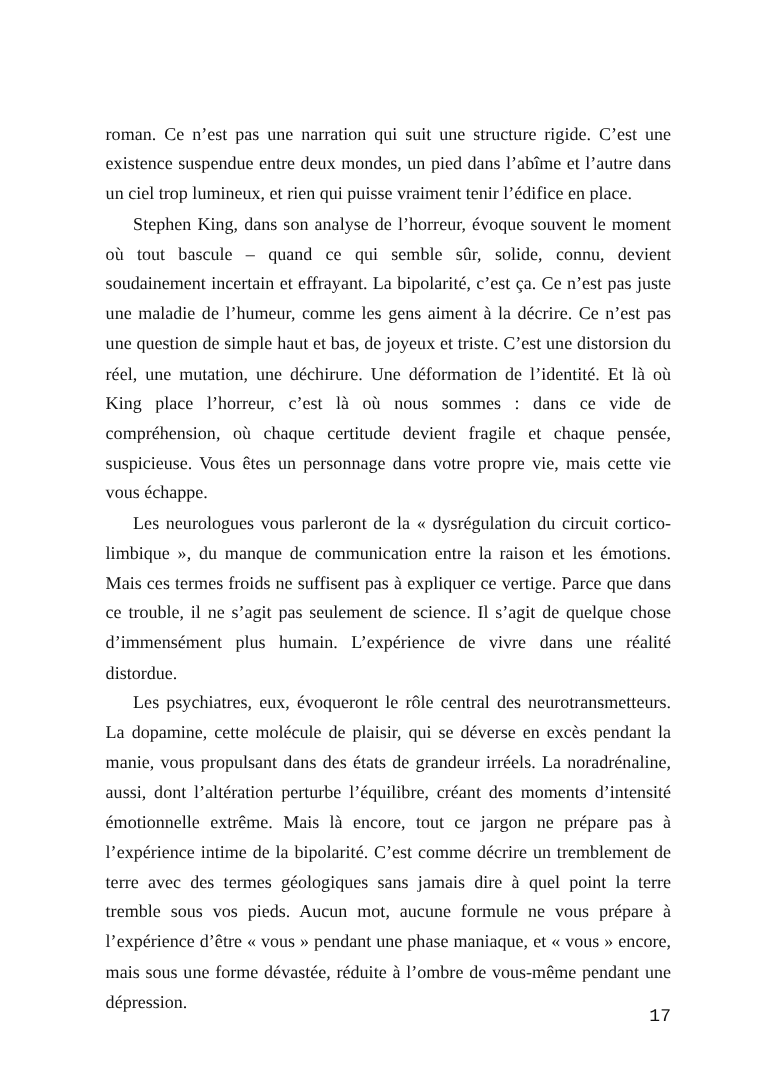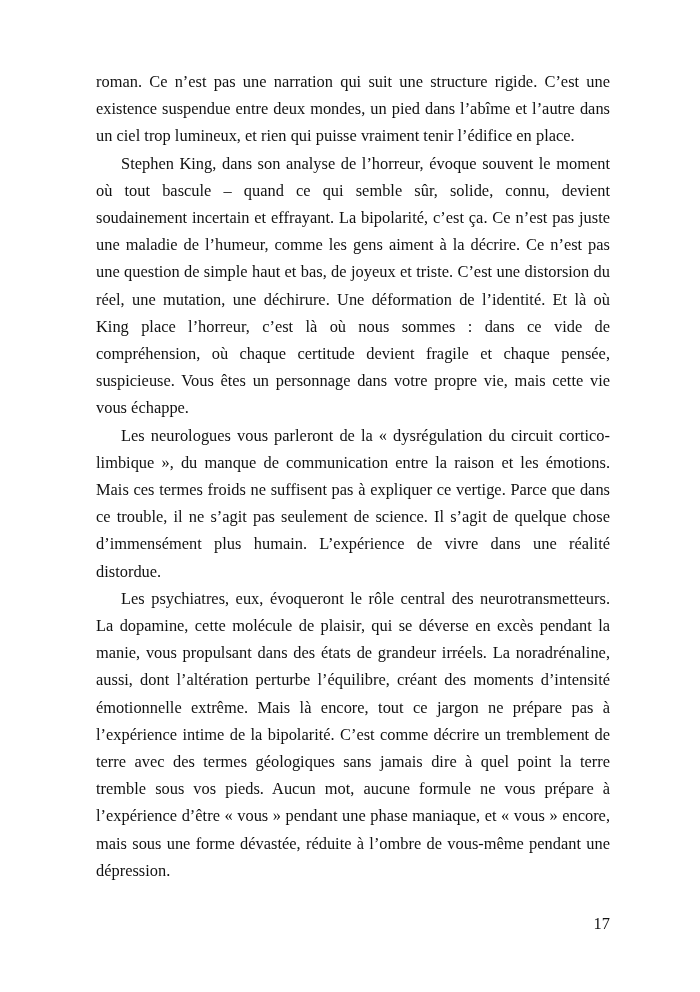--- a/index.html
+++ b/index.html
@@ -42,30 +42,32 @@
     text-indent: 25px;
     hyphens: none;
     -webkit-hyphens: none;
     word-spacing: 0px;
     letter-spacing: 0.01px;
   }
 
   
   .paragraph.continuation {
     text-indent: 0;
+    margin-top: 40px;
   }
 
   .page-number {
     position: absolute;
     right: 90px;
     bottom: 58px;
     font-size: 16.4px;
     line-height: 20px;
     text-align: right;
     color: #111111;
+    font-family: Liberation Mono, monospace;
   }
 </style>
 </head>
 <body>
 
 <div class="page">
 
   <div class="text-column">
     <p class="paragraph continuation">roman. Ce n’est pas une narration qui suit une structure rigide. C’est une existence suspendue entre deux mondes, un pied dans l’abîme et l’autre dans un ciel trop lumineux, et rien qui puisse vraiment tenir l’édifice en place.</p>
     <p class="paragraph">Stephen King, dans son analyse de l’horreur, évoque souvent le moment où tout bascule – quand ce qui semble sûr, solide, connu, devient soudainement incertain et effrayant. La bipolarité, c’est ça. Ce n’est pas juste une maladie de l’humeur, comme les gens aiment à la décrire. Ce n’est pas une question de simple haut et bas, de joyeux et triste. C’est une distorsion du réel, une mutation, une déchirure. Une déformation de l’identité. Et là où King place l’horreur, c’est là où nous sommes : dans ce vide de compréhension, où chaque certitude devient fragile et chaque pensée, suspicieuse. Vous êtes un personnage dans votre propre vie, mais cette vie vous échappe.</p>

